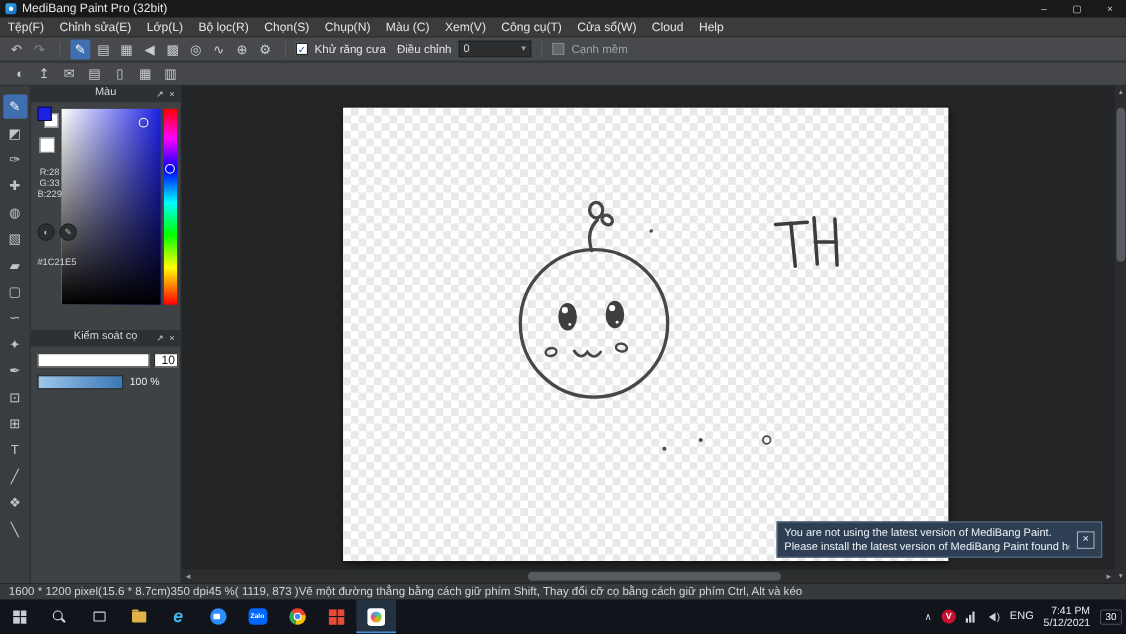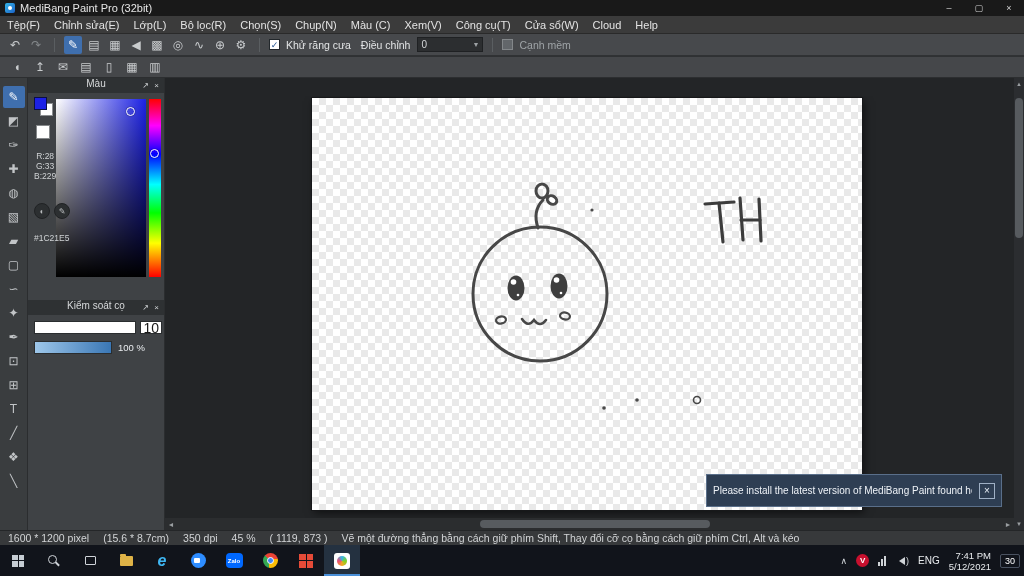--- a/index.html
+++ b/index.html
@@ -57,21 +57,21 @@
     background:linear-gradient(to bottom,#ff0000 0%,#ff00ff 15%,#0000ff 31%,#00ffff 48%,#00ff00 64%,#ffff00 81%,#ff0000 100%); }
   .hue-marker { position:absolute; left:1px; top:50px; width:9px; height:9px; border:1.5px solid #fff; border-radius:50%; box-shadow:0 0 1px #000; }
   .rgb-text { position:absolute; left:6px; top:58px; font-size:8.5px; line-height:10px; color:#d0d3d5; }
   .hex-text { position:absolute; left:6px; top:92px; font-size:8.5px; color:#d0d3d5;margin-top:48px; }
   .round-btn { position:absolute; top:110px; width:16px; height:16px; border-radius:50%; background:#2c2f31; border:1px solid #202224; color:#b9bcbe; font-size:8px; display:flex; align-items:center; justify-content:center; }
 
   #brush-panel { position:absolute; top:222px; left:0; right:0; bottom:0; }
   .slider-row { position:absolute; left:0; right:0; height:13px; }
   .track { position:absolute; left:6px; height:13px; background:#fff; border:1px solid #2a2d2f; }
   .fill { height:100%; background:#aacbec; }
-  .val-box { position:absolute; left:112px; top:0; width:22px; height:13px; background:#fff; border:1px solid #2a2d2f; color:#1a1a1a; font-size:14px; text-align:right; padding-right:2px; line-height:12px; }
+  .val-box { position:absolute; left:112px; top:0; width:22px; height:13px; background:#fff; border:1px solid #2a2d2f; color:#1a1a1a; font-size:11px; text-align:right; padding-right:2px; line-height:12px; }
   .track2 { position:absolute; left:6px; width:78px; height:13px; background:linear-gradient(to right,#9ec7ea,#3a77b5); border:1px solid #2a2d2f; }
   .pct-label { position:absolute; left:90px; top:1px; font-size:9.5px; color:#e9ecef; }
 
   
   #canvas-area { position:absolute; top:78px; left:165px; right:10px; bottom:46px; background:#232527; }
   #tabbar { position:absolute; top:0; left:0; right:0; height:18px; background:#26282a; border-bottom:1px solid #1d1f21; }
   .tab { position:absolute; left:2px; top:0; width:428px; height:18px; background:#3c3f41; color:#d5d7d9; font-size:10px; display:flex; align-items:center; justify-content:center; }
   #viewport { position:absolute; top:18px; left:0; right:0; bottom:12px; overflow:hidden; }
   #canvas { position:absolute; left:147px; top:2px; width:550px; height:412px; background-color:#fff;
     background-image:conic-gradient(#e9e9e9 25%,#ffffff 25% 50%,#e9e9e9 50% 75%,#ffffff 75%);
@@ -83,21 +83,21 @@
   .notif-close { width:16px; height:16px; border:1px solid #9fb0c5; color:#eaf0f7; display:flex; align-items:center; justify-content:center; font-size:10px; flex:0 0 auto; }
 
   #hscroll { position:absolute; left:0; right:0; bottom:0; height:12px; background:#2b2d2f; }
   .hs-arrow { position:absolute; top:0; width:12px; height:12px; display:flex; align-items:center; justify-content:center; font-size:7px; color:#9a9ea1; }
   .hs-thumb { position:absolute; left:315px; top:2px; width:230px; height:8px; background:#575b5f; border-radius:4px; }
   #vscroll { position:absolute; top:78px; bottom:46px; right:0; width:10px; background:#2b2d30; }
   .vs-arrow { position:absolute; left:0; width:10px; height:12px; display:flex; align-items:center; justify-content:center; font-size:6px; color:#9a9ea1; }
   .vs-thumb { position:absolute; left:1px; top:20px; width:8px; height:140px; background:#575b5f; border-radius:4px; }
 
   
-  #statusbar { position:absolute; left:0; right:0; bottom:31px; height:15px; background:#37393b; border-top:1px solid #242628; display:flex; align-items:center; gap:14px; padding:0 8px; font-size:10.5px; color:#d2d4d6; white-space:nowrap; overflow:hidden; }
+  #statusbar { position:absolute; left:0; right:0; bottom:31px; height:15px; background:#37393b; border-top:1px solid #242628; display:flex; align-items:center; padding:0 8px; font-size:10.5px; color:#d2d4d6; white-space:nowrap; overflow:hidden; }
 
   
   #taskbar { position:absolute; left:0; right:0; bottom:0; height:31px; background:#11141b; display:flex; align-items:center; }
   .tb-btn { width:36px; height:31px; display:flex; align-items:center; justify-content:center; flex:0 0 auto; }
   .tb-btn.active { background:#243140; box-shadow:inset 0 -2px 0 #4a90d9; }
   .win-logo { width:12px; height:12px; display:grid; grid-template-columns:1fr 1fr; grid-template-rows:1fr 1fr; gap:1px; }
   .win-logo span { background:#c6cdd4; }
   .search-glyph { position:relative; width:12px; height:12px; }
   .search-glyph::before { content:""; position:absolute; left:0; top:0; width:7px; height:7px; border:1.5px solid #cfd3d8; border-radius:50%; }
   .search-glyph::after { content:""; position:absolute; left:7px; top:8px; width:5px; height:1.5px; background:#cfd3d8; transform:rotate(45deg); }
@@ -296,20 +296,21 @@
             <path d="M393 106 L 422 104"></path>
             <path d="M407 105 L 411 144"></path>
             <path d="M428 100 L 431 142"></path>
             <path d="M447 101 L 449 143"></path>
             <path d="M429 122 L 448 122"></path>
           </g>
         </svg>
       </div>
       <div class="notif">
         <div class="notif-text">
+          <div>You are not using the latest version of MediBang Paint.</div>
           <div>Please install the latest version of MediBang Paint found here.</div>
         </div>
         <span class="notif-close">×</span>
       </div>
     </div>
     <div id="hscroll">
       <span class="hs-arrow" style="left:0;">◄</span>
       <span class="hs-thumb"></span>
       <span class="hs-arrow" style="right:0;">►</span>
     </div>

